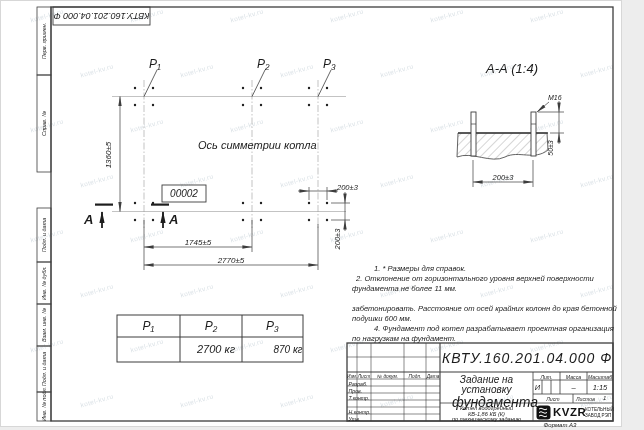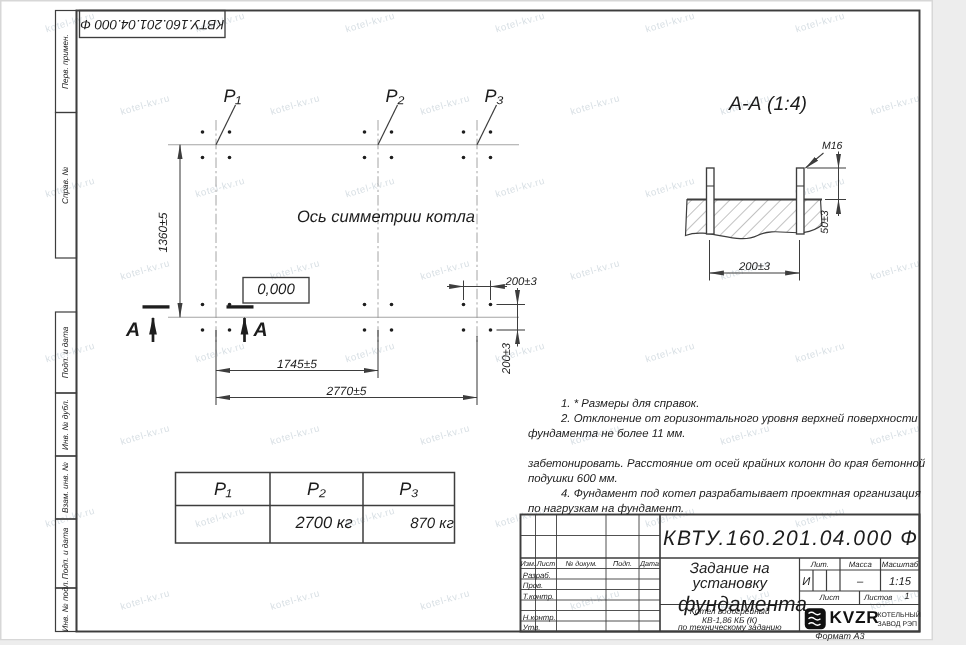--- a/index.html
+++ b/index.html
@@ -241,36 +241,36 @@
   <div class="t strip-label rot" style="left:37px;top:208px;width:54px;height:14px;transform:rotate(-90deg) translateX(-54px);">Подп. и дата</div>
   <div class="t strip-label rot" style="left:37px;top:262px;width:42px;height:14px;transform:rotate(-90deg) translateX(-42px);">Инв. № дубл.</div>
   <div class="t strip-label rot" style="left:37px;top:304px;width:42px;height:14px;transform:rotate(-90deg) translateX(-42px);">Взам. инв. №</div>
   <div class="t strip-label rot" style="left:37px;top:346px;width:46px;height:14px;transform:rotate(-90deg) translateX(-46px);">Подп. и дата</div>
   <div class="t strip-label rot" style="left:37px;top:392px;width:29px;height:14px;transform:rotate(-90deg) translateX(-29px);">Инв. № подл.</div>
 
   <div class="t" style="left:149px;top:57px;font-size:12px;">P₁</div>
   <div class="t" style="left:257px;top:57px;font-size:12px;">P₂</div>
   <div class="t" style="left:323px;top:57px;font-size:12px;">P₃</div>
   <div class="t" style="left:198px;top:139px;font-size:11px;">Ось симметрии котла</div>
-  <div class="t c" style="left:162px;top:185px;width:44px;height:17px;line-height:17px;font-size:10px;">0,000</div>
+  <div class="t c" style="left:162px;top:185px;width:44px;height:17px;line-height:17px;font-size:10px;">00002</div>
   <div class="t rot c" style="left:104px;top:100px;width:110px;height:12px;font-size:8px;transform:rotate(-90deg) translateX(-110px);">1360±5</div>
   <div class="t c" style="left:160px;top:238px;width:76px;font-size:8px;">1745±5</div>
   <div class="t c" style="left:193px;top:256px;width:76px;font-size:8px;">2770±5</div>
   <div class="t" style="left:337px;top:183px;font-size:7.5px;">200±3</div>
   <div class="t rot c" style="left:333px;top:224px;width:30px;height:10px;font-size:7.5px;transform:rotate(-90deg) translateX(-30px);">200±3</div>
   <div class="t" style="left:84px;top:212px;font-size:13px;font-weight:bold;">А</div>
   <div class="t" style="left:169px;top:212px;font-size:13px;font-weight:bold;">А</div>
 
   <div class="t" style="left:486px;top:61px;font-size:13px;font-weight:normal;">А-А (1:4)</div>
   <div class="t" style="left:548px;top:94px;font-size:7px;">М16</div>
   <div class="t rot c" style="left:547px;top:136px;width:24px;height:9px;font-size:7px;transform:rotate(-90deg) translateX(-24px);">50±3</div>
   <div class="t c" style="left:478px;top:173px;width:50px;font-size:7.5px;">200±3</div>
 
   <div class="t" style="left:374px;top:264px;font-size:7.6px;">1. * Размеры для справок.</div>
-  <div class="t" style="left:374px;top:274px;font-size:7.6px;">2. Отклонение от горизонтального уровня верхней поверхности</div>
+  <div class="t" style="left:356px;top:274px;font-size:7.6px;">2. Отклонение от горизонтального уровня верхней поверхности</div>
   <div class="t" style="left:352px;top:284px;font-size:7.6px;">фундамента не более 11 мм.</div>
   <div class="t" style="left:352px;top:304px;font-size:7.6px;text-align:right;">забетонировать. Расстояние от осей крайних колонн до края бетонной</div>
   <div class="t" style="left:352px;top:314px;font-size:7.6px;">подушки 600 мм.</div>
   <div class="t" style="left:374px;top:324px;font-size:7.6px;">4. Фундамент под котел разрабатывает проектная организация</div>
   <div class="t" style="left:352px;top:334px;font-size:7.6px;">по нагрузкам на фундамент.</div>
 
   <div class="t c" style="left:117px;top:315px;width:63px;height:22px;line-height:22px;font-size:12px;">P₁</div>
   <div class="t c" style="left:180px;top:315px;width:62px;height:22px;line-height:22px;font-size:12px;">P₂</div>
   <div class="t c" style="left:242px;top:315px;width:61px;height:22px;line-height:22px;font-size:12px;">P₃</div>
   <div class="t c" style="left:180px;top:337px;width:72px;height:25px;line-height:25px;font-size:11px;">2700 кг</div>

